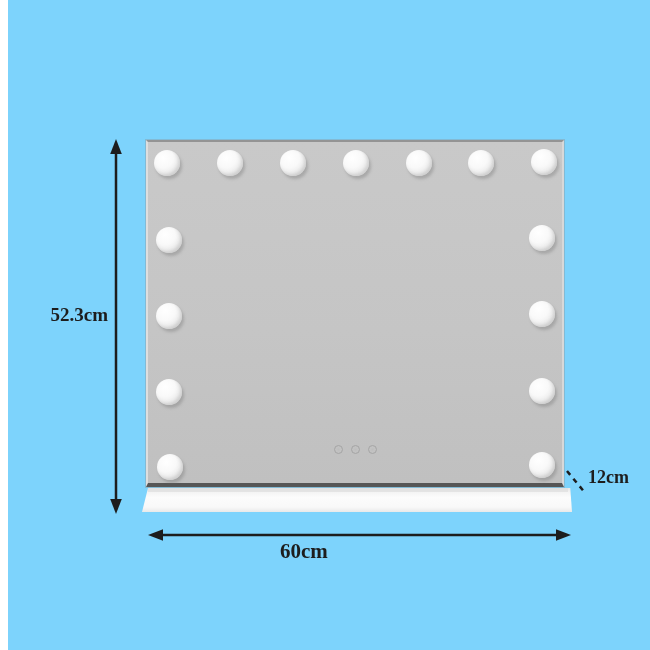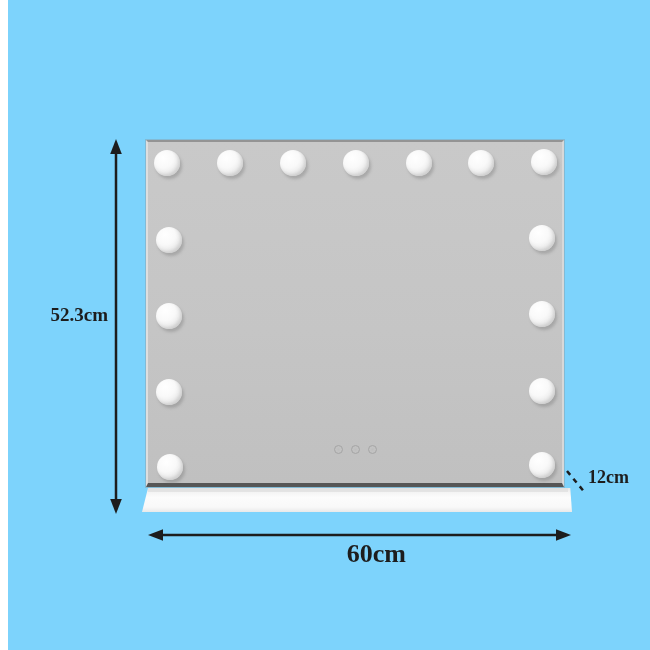--- a/index.html
+++ b/index.html
@@ -39,21 +39,21 @@
     clip-path:polygon(6px 0%, 99.6% 0%, 100% 100%, 0% 100%);
   }
   .base-top-edge{
     position:absolute;left:140px;top:488px;width:420px;height:4px;background:#dedede;opacity:.7;
   }
   
   svg.dims{position:absolute;left:0;top:0;pointer-events:none;}
   
   .dim-label{position:absolute;color:#1d1d1d;font-weight:700;white-space:nowrap;}
   .h-label{left:18px;top:304px;width:82px;text-align:right;font-size:19px;}
-  .w-label{left:278px;top:539px;width:120px;text-align:right;font-size:26px;}
+  .w-label{left:272px;top:539px;width:120px;text-align:left;font-size:21px;}
   .d-label{left:580px;top:467px;font-size:18px;}
 </style>
 </head>
 <body>
 
 <div id="canvas">
 
   <div class="mirror"></div>
 
   <div class="bulb" style="left:146px;top:150px;"></div>

